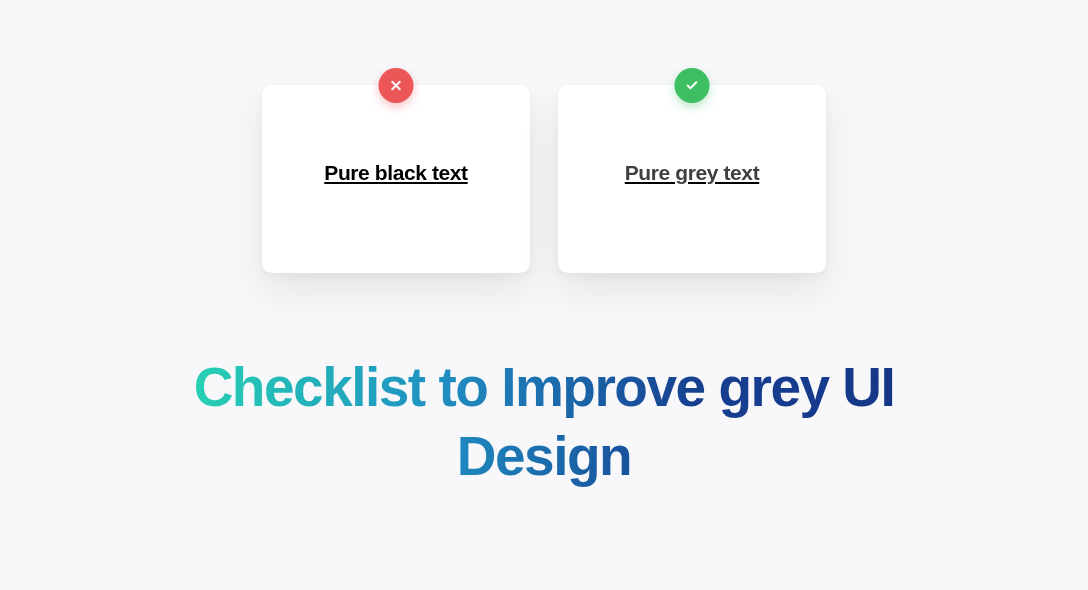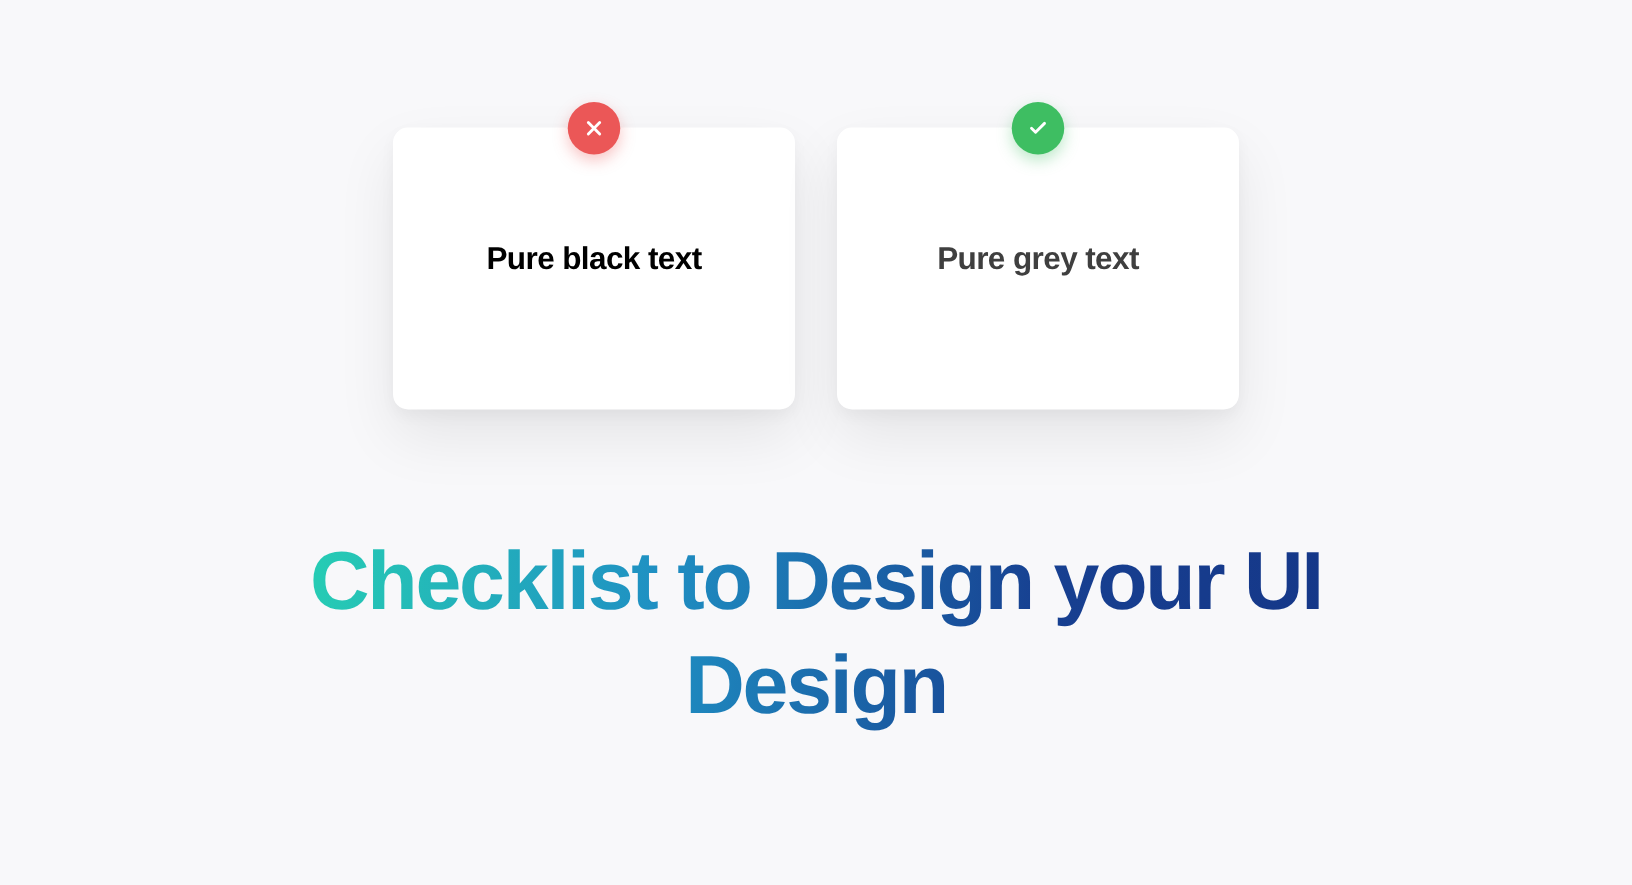--- a/index.html
+++ b/index.html
@@ -17,20 +17,21 @@
       flex-direction: column;
       align-items: center;
       justify-content: flex-start;
       padding-top: 85px;
     }
 
     .cards-row {
       display: flex;
       gap: 28px;
       margin-bottom: 80px;
+      text-decoration: underline;
     }
 
     .card {
       width: 268px;
       height: 188px;
       background: #ffffff;
       border-radius: 10px;
       box-shadow: 0 18px 40px rgba(0, 0, 0, 0.08), 0 4px 10px rgba(0, 0, 0, 0.04);
       position: relative;
       display: flex;
@@ -114,13 +115,13 @@
     <div class="badge badge-good">
       <svg viewBox="0 0 24 24" fill="none" stroke="#ffffff" stroke-width="3.5" stroke-linecap="round" stroke-linejoin="round">
         <polyline points="4,12 9,17 20,6"></polyline>
       </svg>
     </div>
     <div class="card-text text-dark-grey">Pure grey text</div>
   </div>
 
 </div>
 
-<h1 class="headline">Checklist to Design your UI Design</h1>
+<h1 class="headline">Checklist to Improve grey UI Design</h1>
 
 </body></html>

